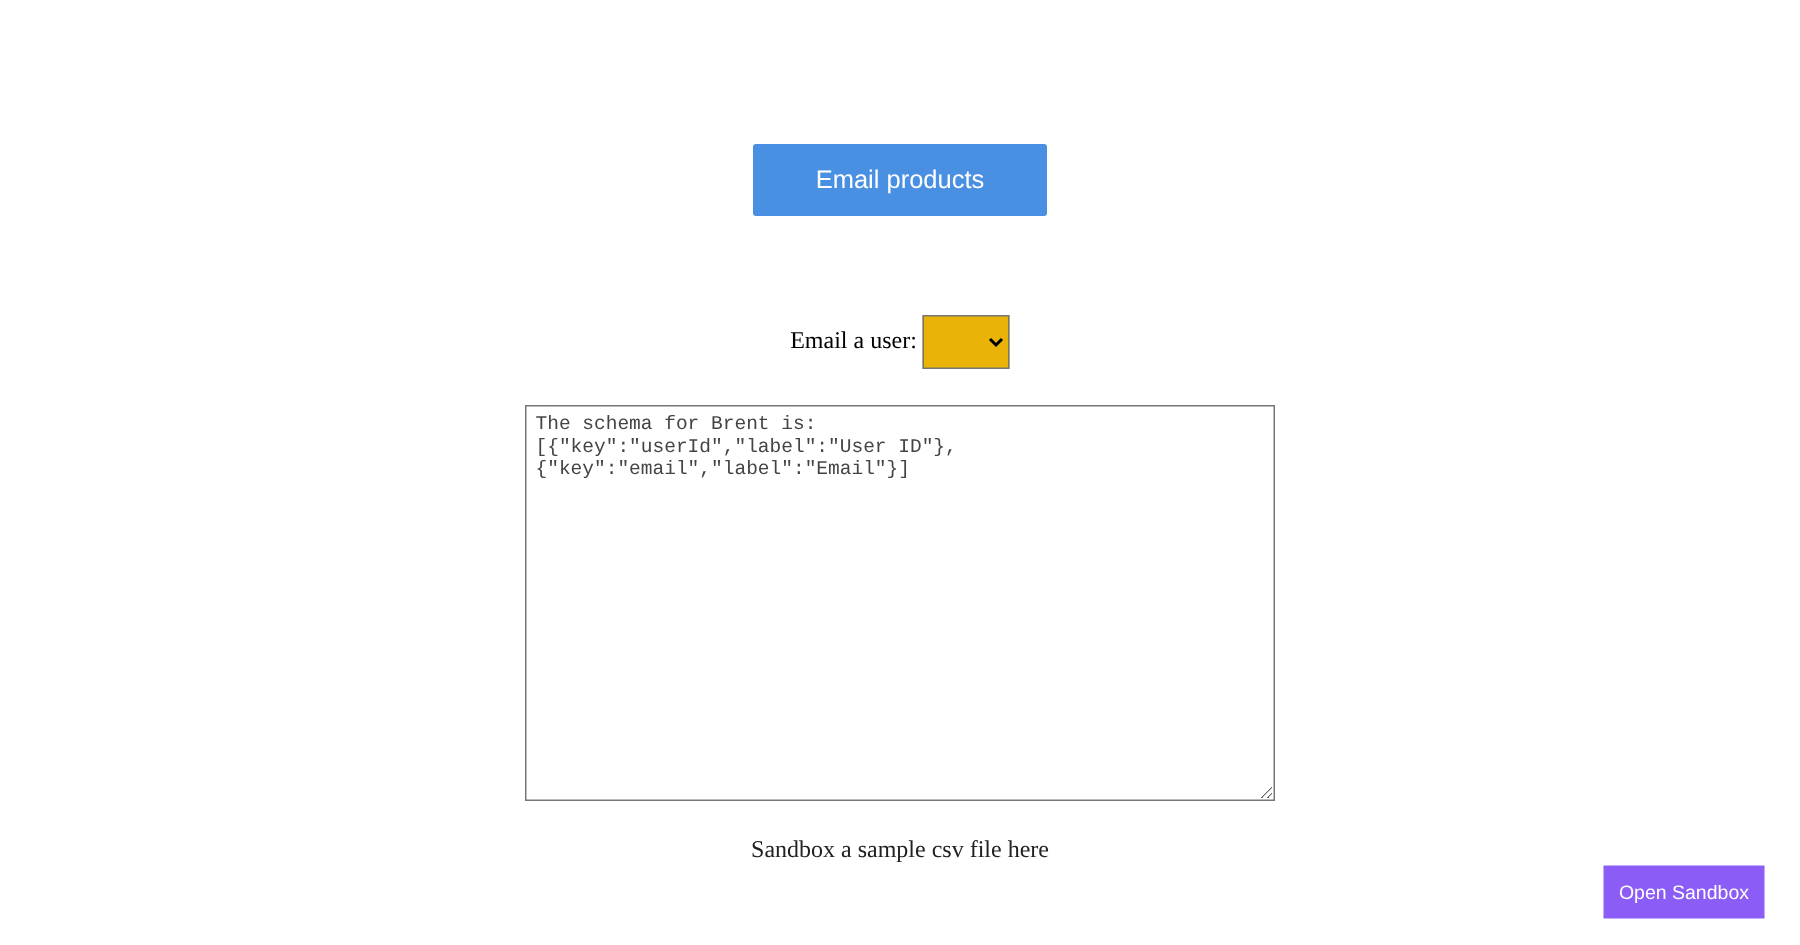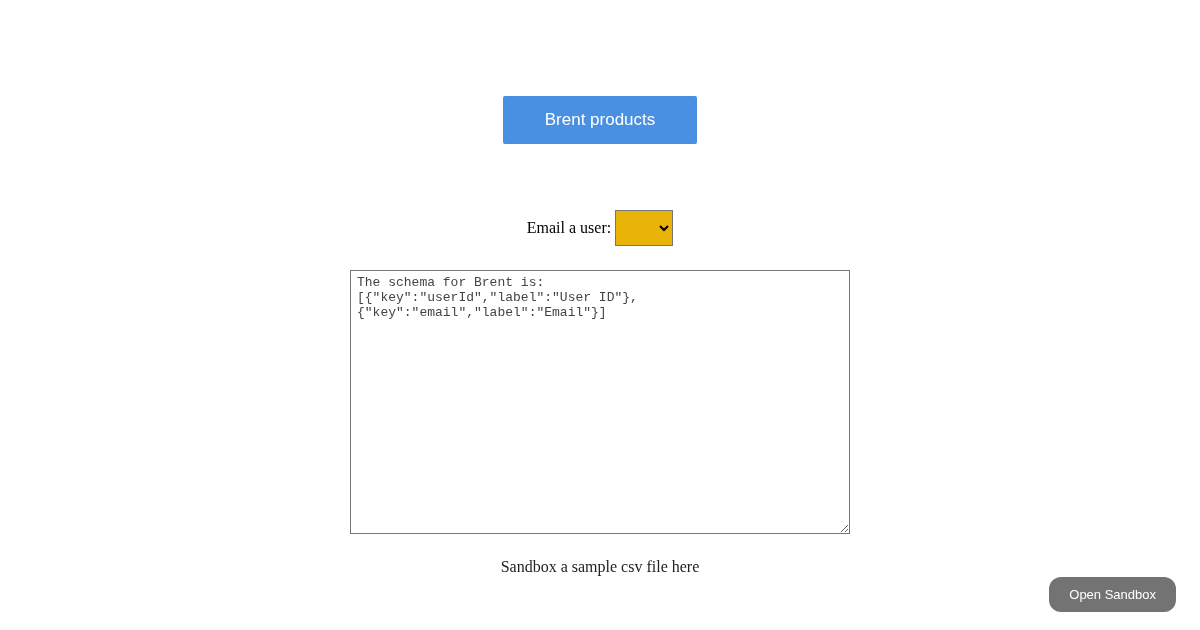--- a/index.html
+++ b/index.html
@@ -50,35 +50,35 @@
       margin-top: 24px;
       font-family: Georgia, 'Times New Roman', serif;
       font-size: 16px;
       color: #222;
       cursor: pointer;
     }
     .open-sandbox {
       position: fixed;
       right: 24px;
       bottom: 18px;
-      background: #737373;
+      background: #8b5cf6;
       color: #fff;
       font-family: -apple-system, BlinkMacSystemFont, "Segoe UI", Helvetica, Arial, sans-serif;
       font-size: 13px;
-      padding: 10px 20px;
-      border-radius: 12px;
+      padding: 10px 10px;
+      border-radius: 0;
       border: none;
       cursor: pointer;
     }
   </style>
 </head>
 <body>
 
 <div class="container">
-  <button class="import-btn">Brent products</button>
+  <button class="import-btn">Email products</button>
 
   <div class="user-row">
     <span>Email a user: </span>
     <select>
       <option>Brent</option>
     </select>
   </div>
 
   <textarea class="schema-box" readonly="" style="">The schema for Brent is:
 [{"key":"userId","label":"User ID"},

